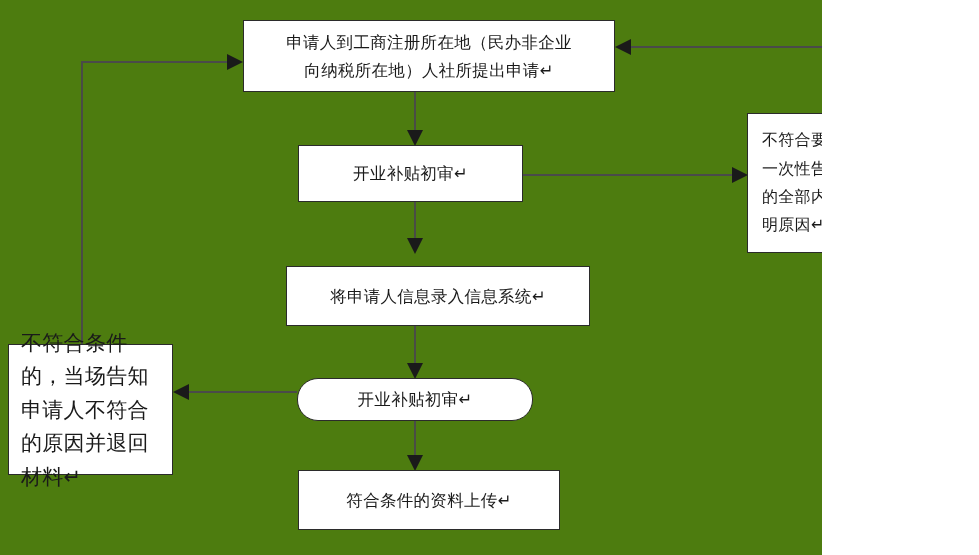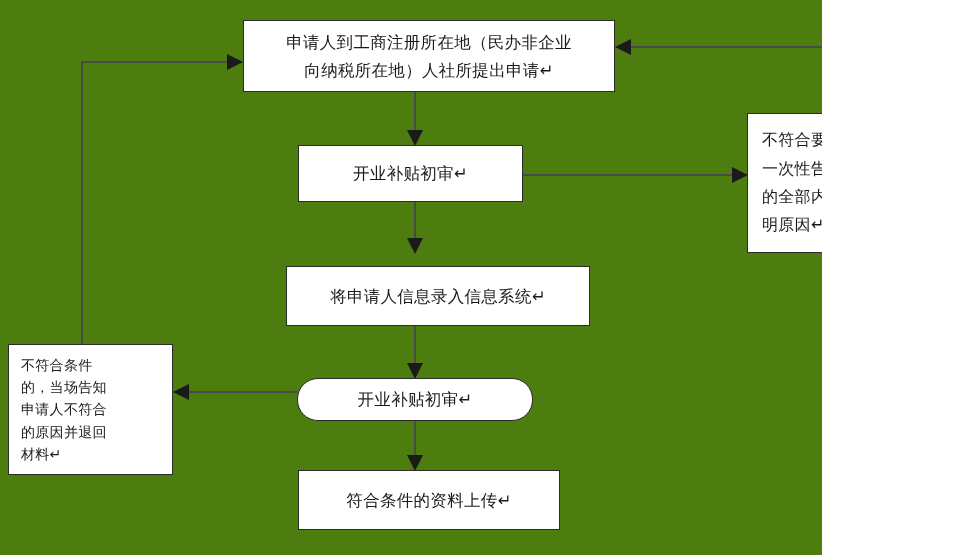--- a/index.html
+++ b/index.html
@@ -52,21 +52,21 @@
     padding-right: 10px;
     font-size: 16px;
     line-height: 1.78;
   }
   #node-reject-right .txt { text-align: left; }
   #node-reject-left {
     left: 8px; top: 344px; width: 165px; height: 131px;
     justify-content: flex-start;
     padding-left: 12px;
     padding-right: 8px;
-    font-size: 14px;
+    font-size: 21px;
     line-height: 1.6;
   }
   #node-reject-left .txt { text-align: justify; text-align-last: left; }
 
   svg.wires {
     position: absolute;
     left: 0; top: 0;
     width: 979px;
     height: 555px;
     pointer-events: none;

